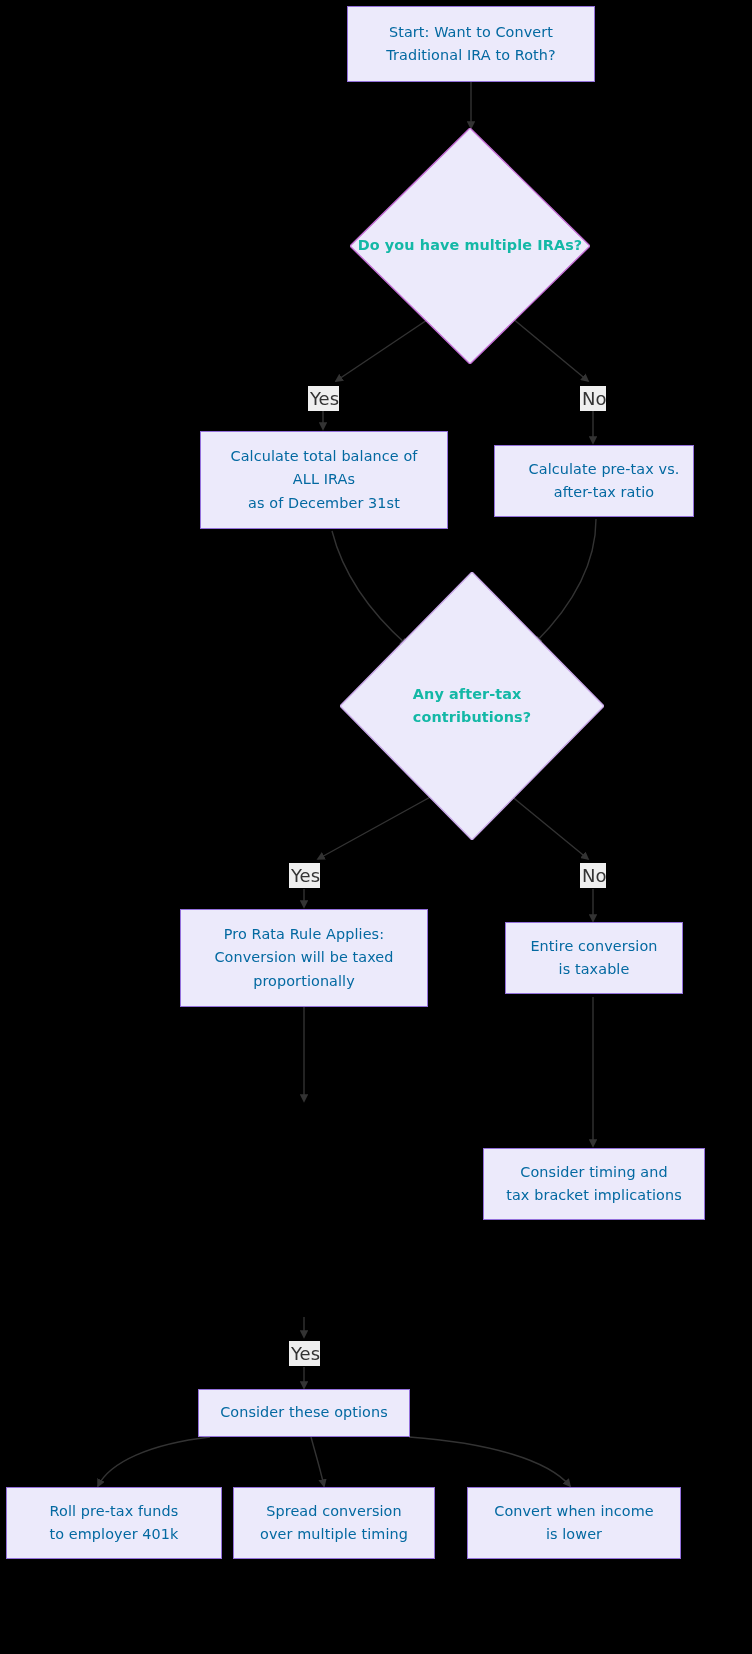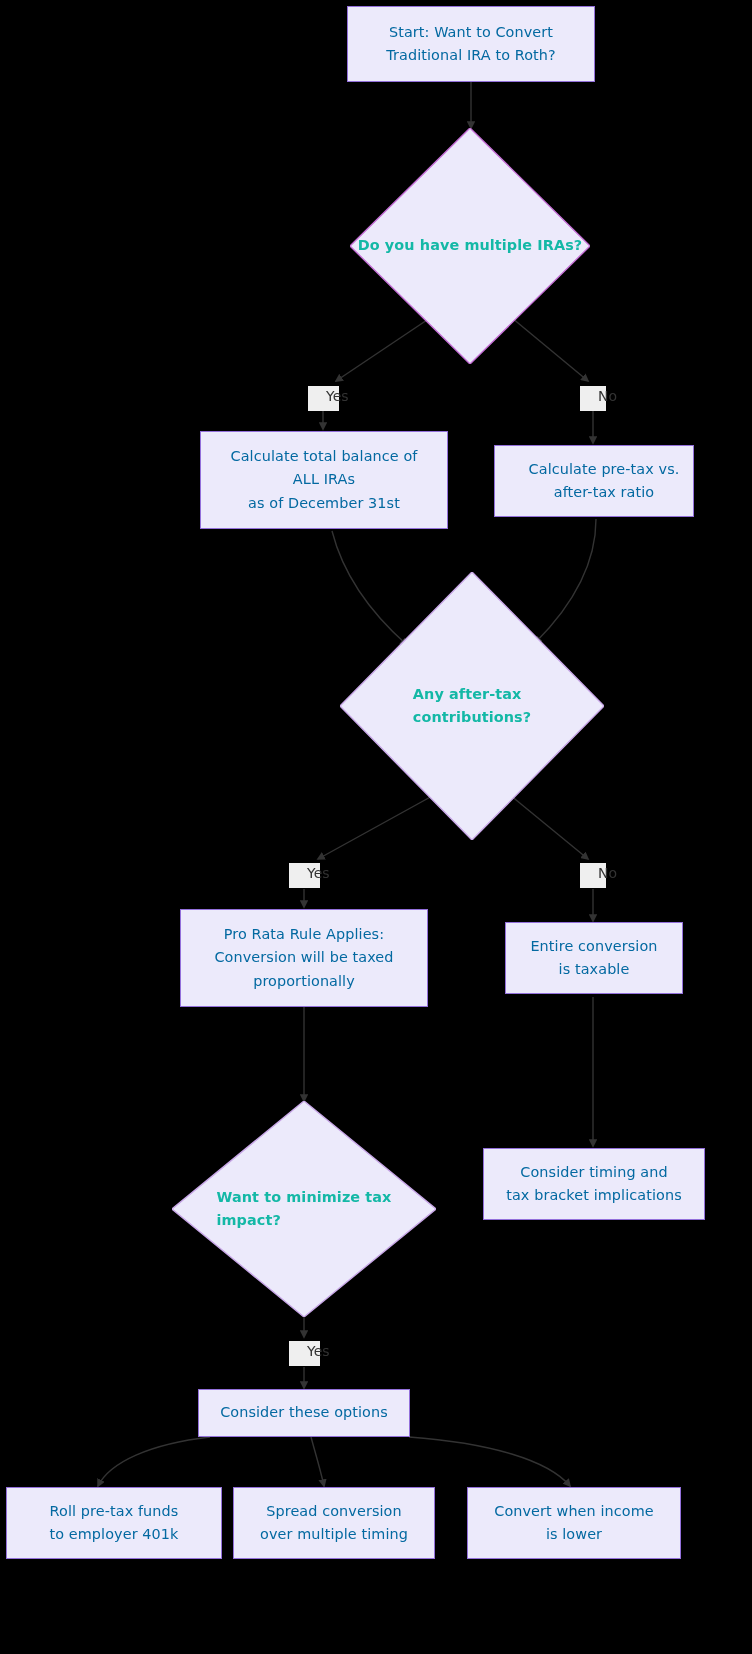--- a/index.html
+++ b/index.html
@@ -55,23 +55,23 @@
     pointer-events:none;
     font-weight:bold;
   }
 
   
   .elabel{
     position:absolute;
     box-sizing:border-box;
     background:#EFEFEF;
     color:#333333;
-    font-size:14px;
+    font-size:18px;
     line-height:1.1;
-    padding:3px 2px 4px 18px;
+    padding:3px 2px 4px 2px;
     text-align:center;
     white-space:nowrap;
   }
 </style>
 </head>
 <body>
 
 <div id="canvas">
 
   <svg class="edges" viewBox="0 0 752 1654" xmlns="http://www.w3.org/2000/svg">
@@ -148,27 +148,20 @@
 
   <div class="elabel" style="left:580px;top:863px;width:26px;height:25px;">No</div>
 
   <div class="node" style="left:505px;top:922px;width:178px;height:72px;">Entire conversion
 is taxable</div>
 
   <div class="node" style="left:180px;top:909px;width:248px;height:98px;">Pro Rata Rule Applies:
 Conversion will be taxed
 proportionally</div>
 
-  <div class="diamond" style="left:172px;top:1101px;width:264px;height:216px;">
-    <svg class="dshape" viewBox="0 0 264 216" preserveAspectRatio="none" xmlns="http://www.w3.org/2000/svg">
-      <polygon points="132,0 264,108 132,216 0,108" fill="#ECEAFB" stroke="#c9a8e8" stroke-width="1.4"></polygon>
-    </svg>
-    <div class="dlabel">Want to minimize tax
-impact?</div>
-  </div>
 
   <div class="node" style="left:483px;top:1148px;width:222px;height:72px;">Consider timing and
 tax bracket implications</div>
 
   <div class="elabel" style="left:289px;top:1341px;width:31px;height:25px;">Yes</div>
 
   <div class="node" style="left:198px;top:1389px;width:212px;height:48px;">Consider these options</div>
 
   <div class="node" style="left:6px;top:1487px;width:216px;height:72px;">Roll pre-tax funds
 to employer 401k</div>

